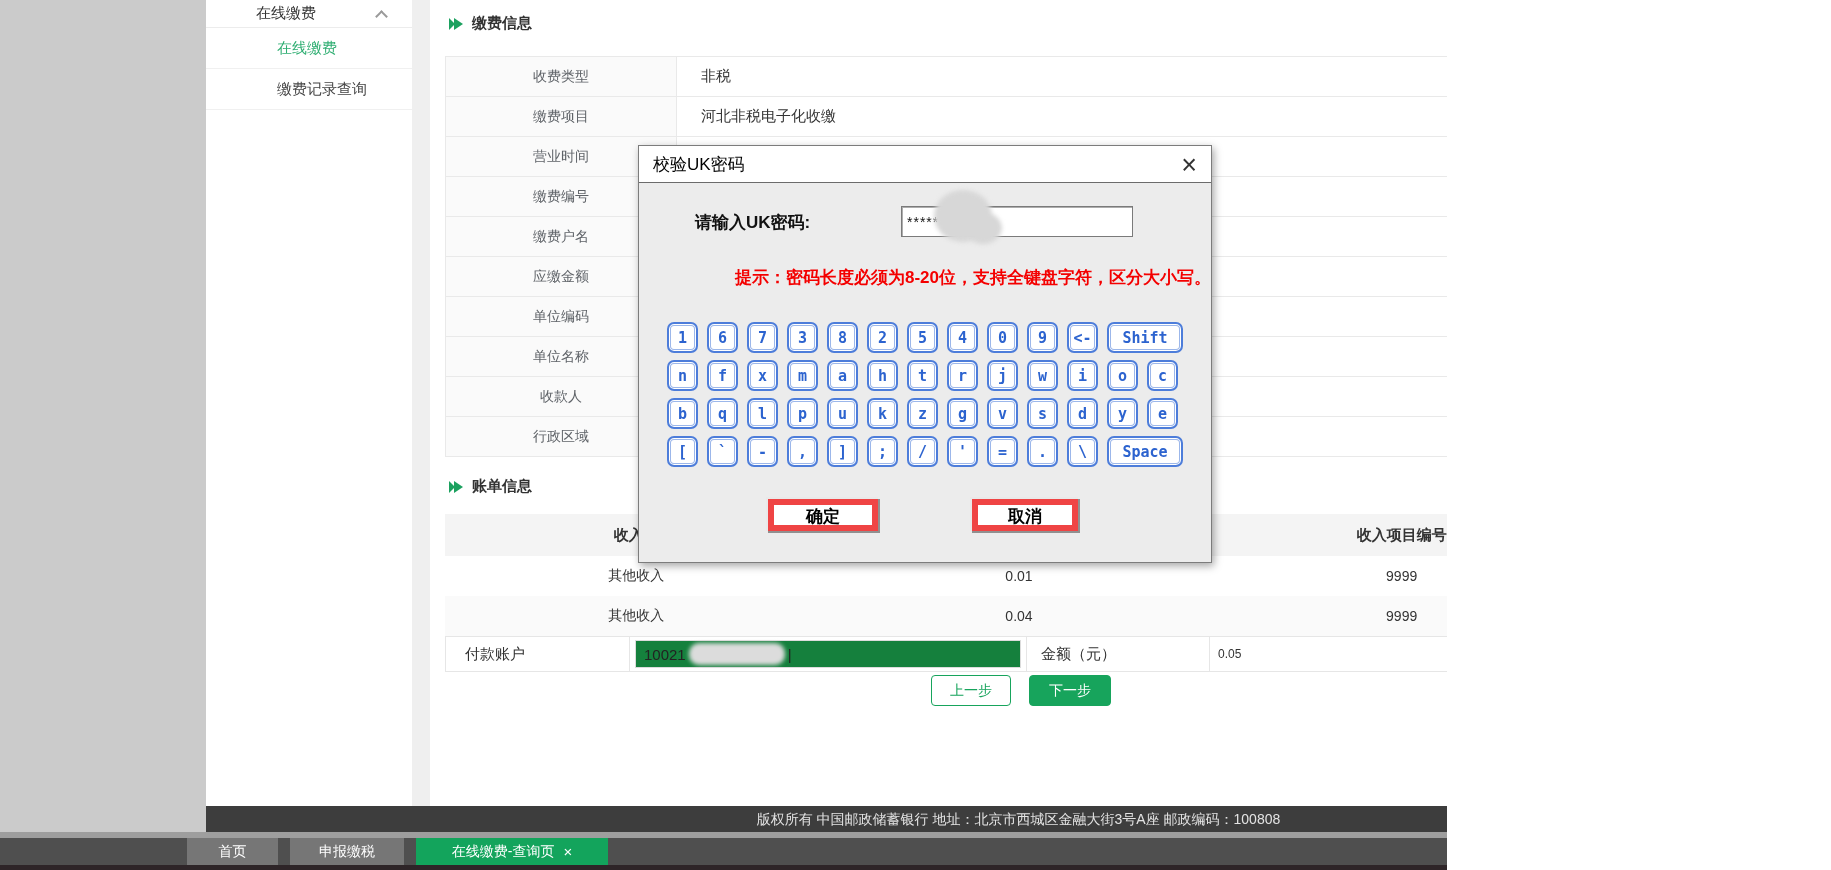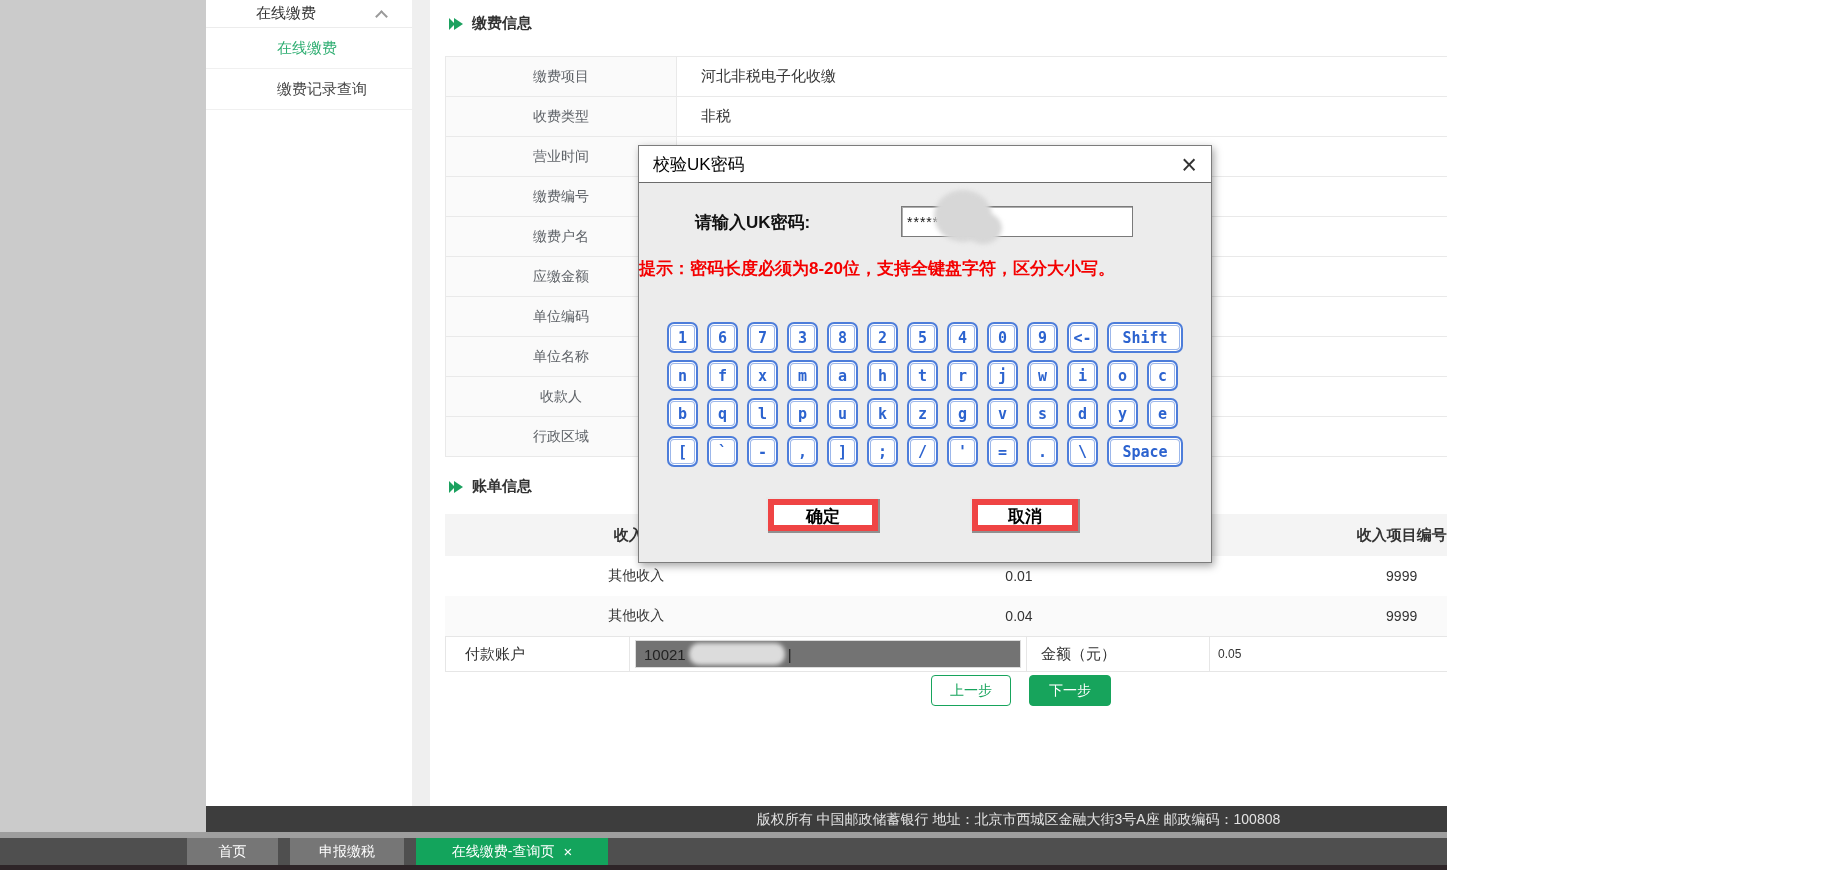--- a/index.html
+++ b/index.html
@@ -37,21 +37,21 @@
   
   .bill-table { position:absolute; left:239px; top:514px; width:1148px; }
   .bill-header { display:grid; grid-template-columns:1fr 1fr 1fr; height:42px; align-items:center; text-align:center; background:#f4f4f4; font-weight:bold; font-size:15px; color:#333; }
   .bill-row { display:grid; grid-template-columns:1fr 1fr 1fr; height:40px; align-items:center; text-align:center; font-size:14px; color:#333; background:#fff; }
   .bill-row.alt { background:#fafafa; }
 
   
   .pay-row { position:absolute; left:239px; top:636px; width:1148px; height:36px; display:flex; border:1px solid #e6e6e6; font-size:15px; color:#333; background:#fff; }
   .pay-c1 { width:184px; display:flex; align-items:center; padding-left:19px; border-right:1px solid #e6e6e6; }
   .pay-c2 { width:397px; display:flex; align-items:center; border-right:1px solid #e6e6e6; padding:0 5px; }
-  .account-box { width:100%; height:28px; border:1px solid #dcdcdc; display:flex; align-items:center; padding-left:8px; font-size:15px; color:#222; background:#737373; }
+  .account-box { width:100%; height:28px; border:1px solid #dcdcdc; display:flex; align-items:center; padding-left:8px; font-size:15px; color:#222; background:#15803d; }
   .smudge-rect { display:inline-block; width:96px; height:22px; margin:0 3px; background:#dcdcdc; border-radius:10px; filter:blur(2px); }
   .caret { color:#222; }
   .pay-c3 { width:183px; display:flex; align-items:center; padding-left:14px; border-right:1px solid #e6e6e6; }
   .pay-c4 { flex:1; display:flex; align-items:center; padding-left:8px; font-size:12px; }
 
   
   .btn-prev { position:absolute; left:725px; top:675px; width:80px; height:31px; background:#fff; border:1px solid #17a45c; border-radius:4px; color:#17a45c; font-size:14px; cursor:pointer; }
   .btn-next { position:absolute; left:823px; top:675px; width:82px; height:31px; background:#17a45c; border:1px solid #17a45c; border-radius:4px; color:#fff; font-size:14px; cursor:pointer; }
 
   
@@ -76,21 +76,21 @@
   .ime-glyph.punct { font-size:16px; letter-spacing:-1px; }
 
   
   .modal { position:absolute; left:638px; top:145px; width:574px; height:418px; background:#ececec; border:1px solid #7c7c7c; box-shadow:2px 3px 8px rgba(0,0,0,.35); z-index:40; }
   .modal-titlebar { height:37px; background:#fff; border-bottom:1px solid #6b6b6b; display:flex; align-items:center; padding-left:14px; font-size:17px; color:#000; }
   .modal-close { position:absolute; right:14px; top:2px; font-size:27px; font-weight:400; color:#333; background:none; border:none; cursor:pointer; line-height:34px; }
   .uk-label { position:absolute; left:56px; top:62px; height:30px; line-height:30px; font-size:17px; font-weight:600; color:#111; }
   .uk-input { position:absolute; left:262px; top:60px; width:232px; height:31px; background:#fff; border:1px solid #7a7a7a; box-shadow:inset 1px 1px 0 #adadad; padding-left:5px; font-size:14px; letter-spacing:1px; color:#111; display:flex; align-items:center; cursor:text; }
   .masked-tail { margin-left:48px; }
   .smudge-circle { position:absolute; left:295px; top:44px; width:58px; height:52px; background:#d7d7d7; border-radius:50%; filter:blur(2px); box-shadow:20px 12px 0 -10px #d7d7d7; }
-  .uk-hint { position:absolute; left:0; top:111px; width:100%; text-align:left; font-size:17px; font-weight:bold; color:#f40000; }
+  .uk-hint { position:absolute; left:0; top:120px; width:100%; text-align:right; font-size:17px; font-weight:bold; color:#f40000; }
   .kb { position:absolute; left:28px; top:176px; width:520px; }
   .kb-row { display:flex; gap:9px; margin-bottom:7px; }
   .kb-key { width:31px; height:31px; background:#fff; border:2px solid #4d7dda; border-radius:7px; box-shadow:inset 0 0 0 1px #fff, inset 0 0 0 2px #9cb7ea; color:#2c63cf; font-family:"DejaVu Sans Mono",monospace; font-size:15px; font-weight:bold; display:flex; align-items:center; justify-content:center; cursor:pointer; padding:0; }
   .kb-key.wide { width:76px; }
   .win-btn { position:absolute; height:32px; background:#fff; border:6px solid #ef4444; box-shadow:1px 1px 0 1px #909090, -1px -1px 0 1px #e9e9e9; font-size:17px; font-weight:bold; color:#000; cursor:pointer; }
   .btn-ok { left:129px; top:353px; width:110px; }
   .btn-cancel { left:333px; top:353px; width:106px; }
 </style>
 </head>
 <body>
@@ -119,26 +119,26 @@
     <div class="sec-head" id="sec1">
       <span class="tris">
           <span class="tri s"></span>
           <span class="tri b"></span>
         </span>
       <span>缴费信息</span>
     </div>
 
     <div class="info-table" id="info-rows">
         <div class="info-row">
+          <div class="info-label">收费类型</div>
+          <div class="info-value">非税</div>
+        </div>
+        <div class="info-row">
           <div class="info-label">缴费项目</div>
           <div class="info-value">河北非税电子化收缴</div>
-        </div>
-        <div class="info-row">
-          <div class="info-label">收费类型</div>
-          <div class="info-value">非税</div>
         </div>
         <div class="info-row">
           <div class="info-label">营业时间</div>
           <div class="info-value"></div>
         </div>
         <div class="info-row">
           <div class="info-label">缴费编号</div>
           <div class="info-value"></div>
         </div>
         <div class="info-row">

